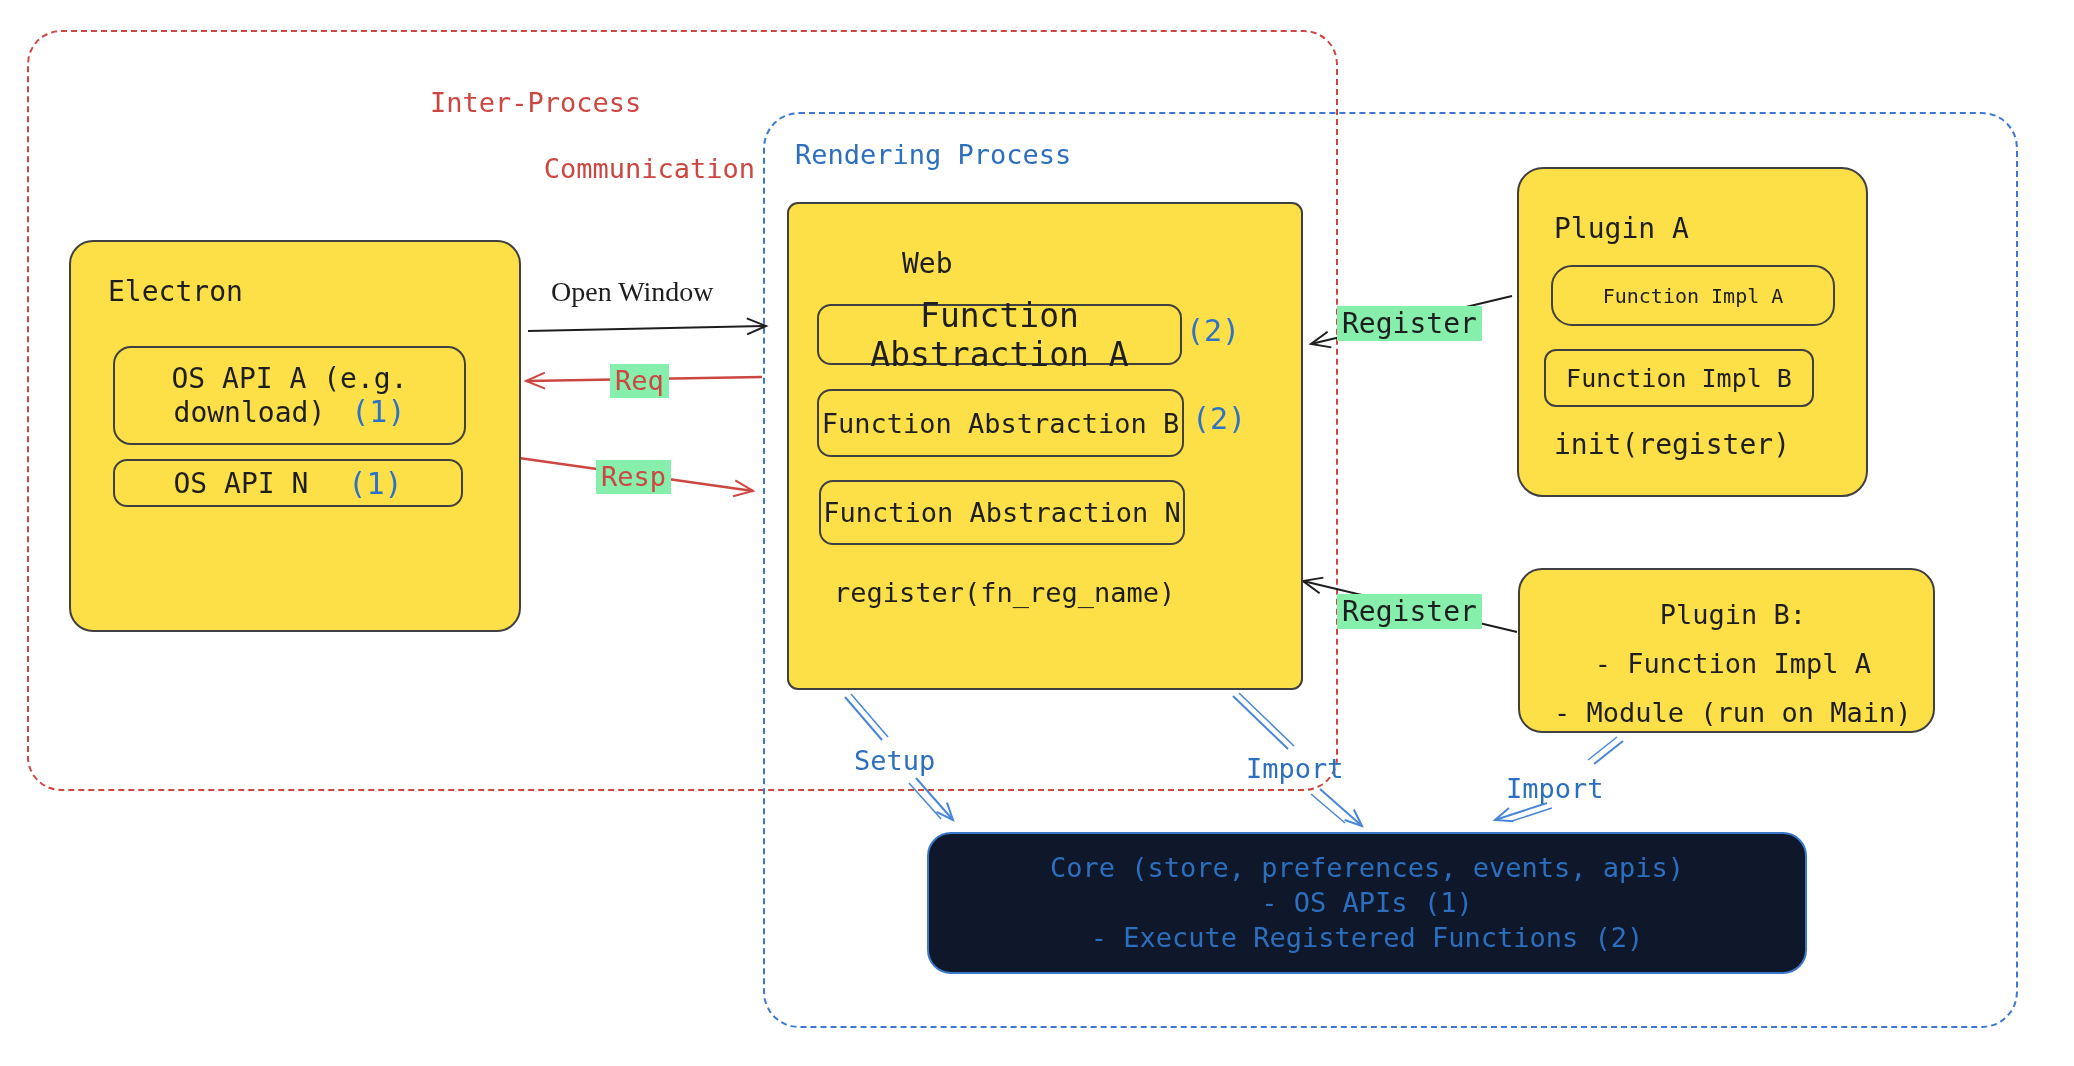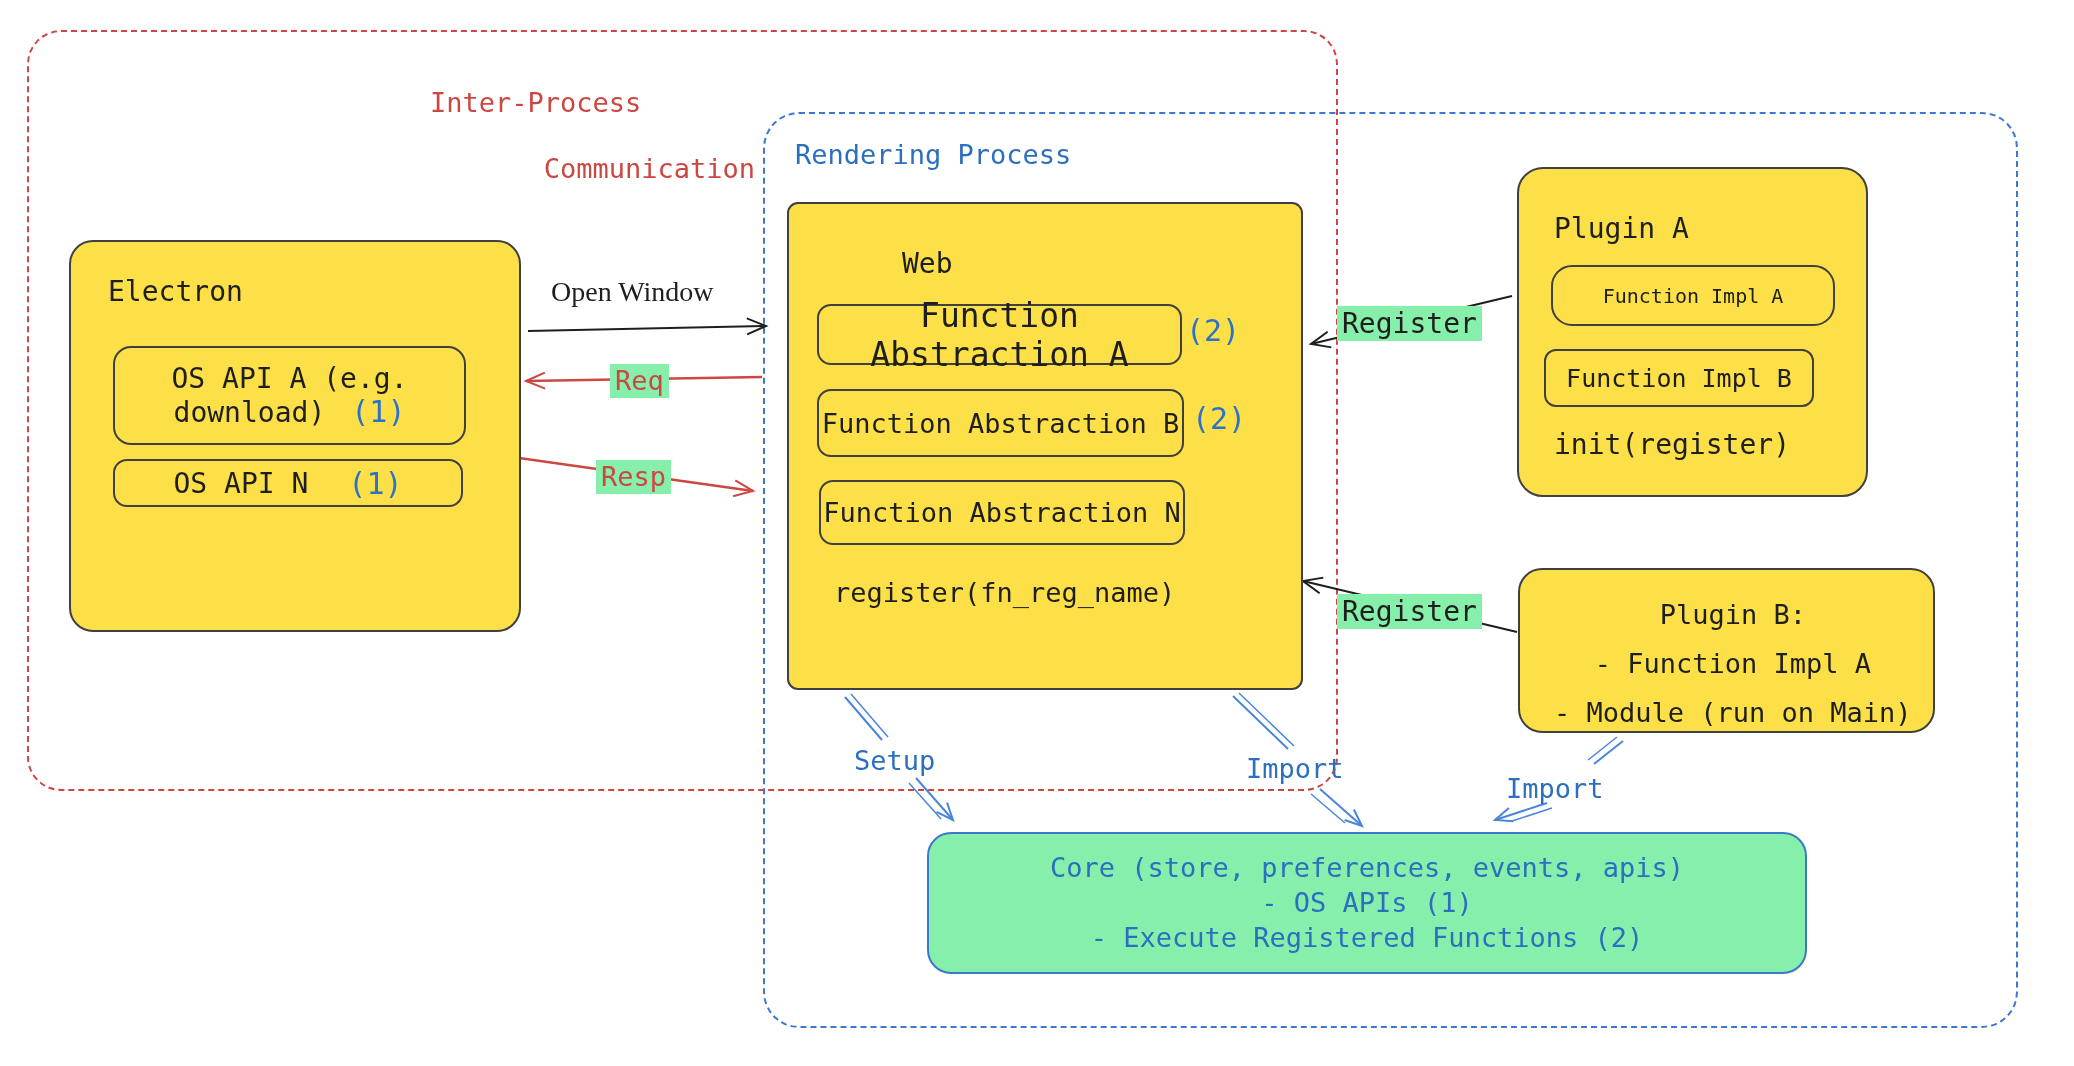--- a/index.html
+++ b/index.html
@@ -9,21 +9,21 @@
   .box{position:absolute;border:2px solid #404040;background:#fde047;box-sizing:border-box;text-align:center;}
   .dashed{position:absolute;box-sizing:border-box;background:transparent;}
   .red-dash{border:2.5px dashed #cd4742;border-radius:34px;}
   .blue-dash{border:2.5px dashed #3c77d2;border-radius:36px;}
   .center{display:flex;align-items:center;justify-content:center;}
   .col{flex-direction:column;}
   .red-text{color:#cd4742;}
   .blue-text{color:#2c6fbe;}
   .ref{color:#2b72c8;font-size:30px;}
   .bg{background:#86efac;padding:0 5px;}
-  .core-box{position:absolute;border:2px solid #3a78c9;border-radius:24px;background:#86efac;
+  .core-box{position:absolute;border:2px solid #3a78c9;border-radius:24px;background:#0f172a;
             box-sizing:border-box;text-align:center;color:#2c6fbe;font-size:27px;line-height:35px;}
   svg{position:absolute;left:0;top:0;}
 </style>
 </head>
 <body>
 
 <div id="canvas">
 
   <div class="dashed red-dash" style="left:27px;top:30px;width:1311px;height:761px;"></div>
   <div class="dashed blue-dash" style="left:763px;top:112px;width:1255px;height:916px;"></div>

